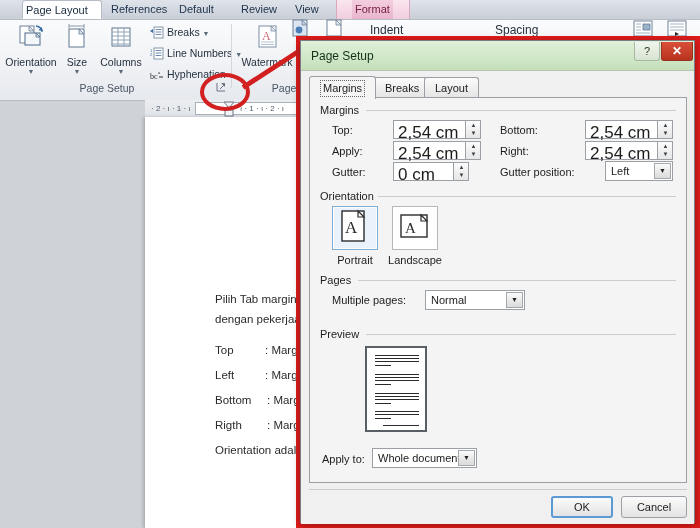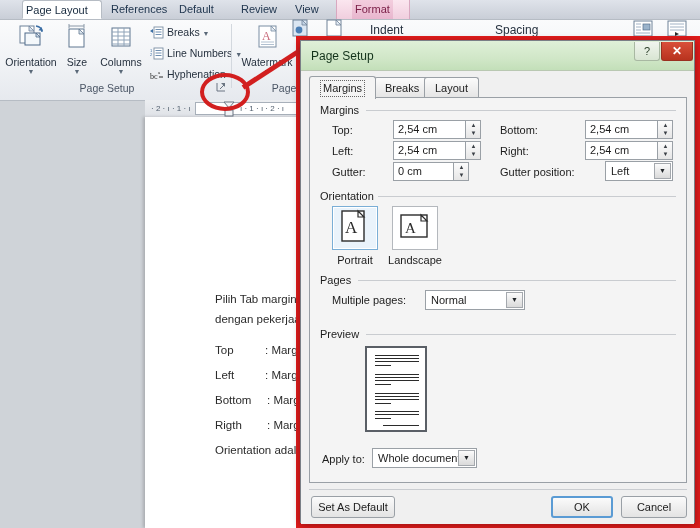--- a/index.html
+++ b/index.html
@@ -298,21 +298,21 @@
 
   .spin {
     position: absolute;
     height: 19px;
     background: #ffffff;
     border: 1px solid #9aa0a6;
     box-sizing: border-box;
   }
   .spin .val {
     position: absolute; left: 4px; top: 2px;
-    font-size: 11px; color: #1c1c1c;
+    font-size: 17px; color: #1c1c1c;
     white-space: nowrap;
   }
   .spin .btns {
     position: absolute; right: 0; top: 0;
     width: 15px; height: 17px;
     background: linear-gradient(#fcfcfc, #e6e6e6);
     border-left: 1px solid #9aa0a6;
     box-sizing: border-box;
   }
   .spin .btns .ar {
@@ -657,21 +657,21 @@
 
         <div class="flabel" style="left:190px; top:26px;">Bottom:</div>
         <div class="spin" style="left:275px; top:22px; width:88px;">
           <div class="val">2,54 cm</div>
           <div class="btns">
               <div class="ar up">▲</div>
               <div class="ar dn">▼</div>
             </div>
         </div>
 
-        <div class="flabel" style="left:22px; top:47px;">Left:</div>
+        <div class="flabel" style="left:22px; top:47px;">Apply:</div>
         <div class="spin" style="left:83px; top:43px; width:88px;">
           <div class="val">2,54 cm</div>
           <div class="btns">
               <div class="ar up">▲</div>
               <div class="ar dn">▼</div>
             </div>
         </div>
 
         <div class="flabel" style="left:190px; top:47px;">Right:</div>
         <div class="spin" style="left:275px; top:43px; width:88px;">
@@ -750,21 +750,20 @@
         </div>
 
         <div class="flabel" style="left:12px; top:355px;">Apply to:</div>
         <div class="combo" style="left:62px; top:350px; width:105px;">
           <div class="val">Whole document</div>
           <div class="arrow">▼</div>
         </div>
       </div>
 
       <div class="hsep" style="left:8px; top:418px; width:378px;"></div>
-      <div class="dbtn" style="left:10px; top:425px; width:84px;"><span>Set As Default</span></div>
       <div class="dbtn default" style="left:250px; top:425px; width:62px;"><span>OK</span></div>
       <div class="dbtn" style="left:320px; top:425px; width:66px;"><span>Cancel</span></div>
     </div>
   </div>
 
   <div class="anno-frame" style="left:296px; top:36px; width:404px; height:492px;"></div>
 
 </div>
 
 </body></html>

